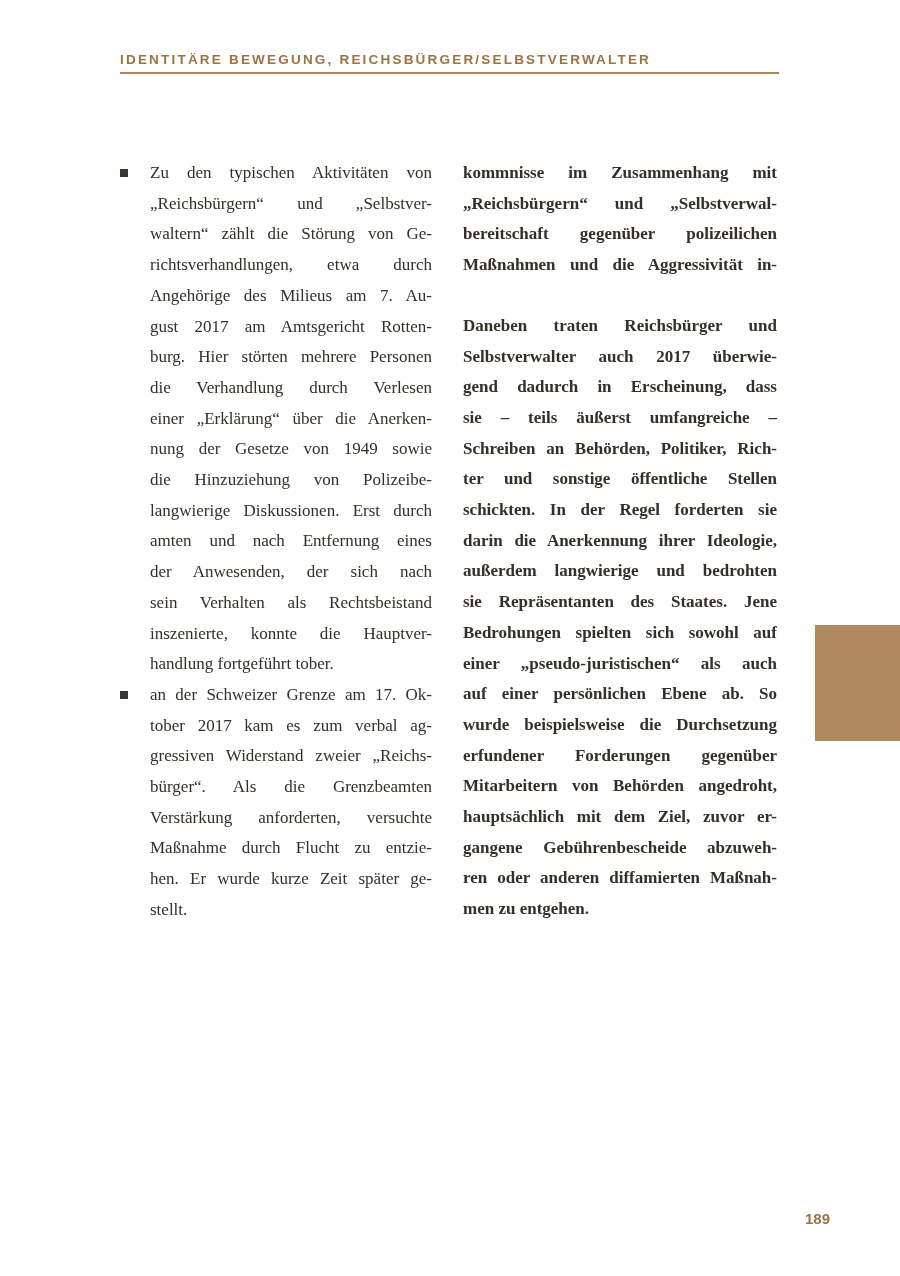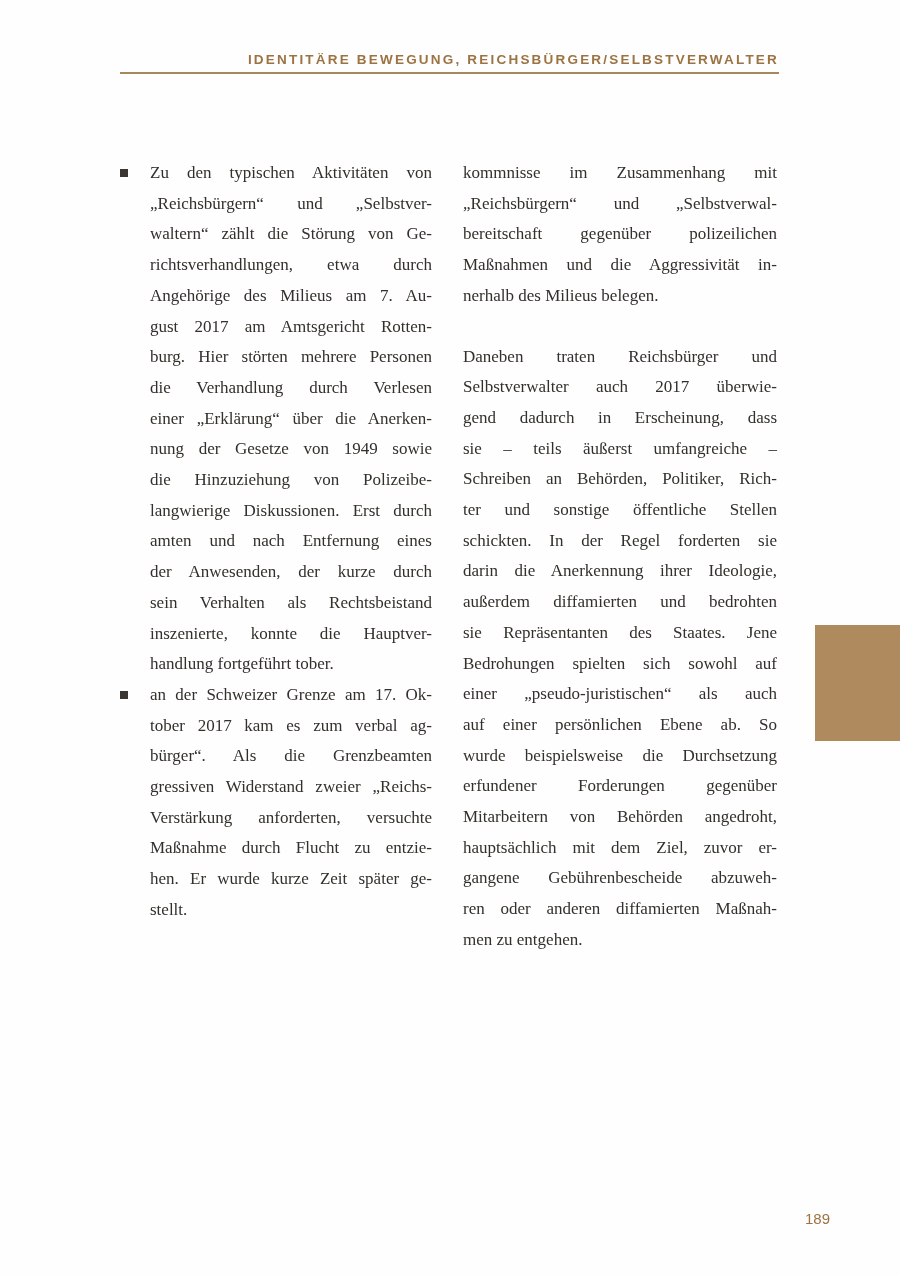--- a/index.html
+++ b/index.html
@@ -18,21 +18,20 @@
     left: 120px;
     top: 52px;
     width: 659px;
   }
   .header-title {
     font-family: "Liberation Sans", sans-serif;
     font-weight: bold;
     font-size: 13.5px;
     letter-spacing: 2.2px;
     color: var(--accent, #9c7342);
-    text-align: right;
     white-space: nowrap;
   }
   .header-rule {
     margin-top: 5px;
     height: 2px;
     background: var(--rule, #a8875c);
   }
   .content {
     position: absolute;
     left: 120px;
@@ -48,39 +47,39 @@
   .bullet-item { display: flex; }
   .bullet-marker {
     flex: none;
     width: 8px;
     height: 8px;
     background: #3a3633;
     margin-top: 11px;
     margin-right: 22px;
   }
   .bullet-text { flex: 1; min-width: 0; }
-  .para { margin-top: 30px; }
+  .para { margin-top: 30px; font-weight: bold; }
   .para:first-child { margin-top: 0; }
   .col-left .closing-para { margin-top: 31px; }
   .line { text-align: justify; text-align-last: justify; }
   .line.last { text-align-last: left; }
   .side-tab {
     position: absolute;
     right: 0;
     top: 625px;
     width: 85px;
     height: 116px;
     background: var(--tab, #ae8a5e);
   }
   .page-number {
     position: absolute;
     top: 1210px;
     right: 70px;
     font-family: "Liberation Sans", sans-serif;
-    font-weight: normal;
+    font-weight: bold;
     font-size: 15px;
     color: var(--accent, #9c7342);
   }
 </style>
 </head>
 <body style="--accent: #9c7342; --rule: #a8875c; --tab: #ae8a5e; --text: #332f2a;">
 
 <div class="page">
 
   <div class="header">
@@ -100,59 +99,58 @@
             <div class="line">richtsverhandlungen, etwa durch</div>
             <div class="line">Angehörige des Milieus am 7. Au-</div>
             <div class="line">gust 2017 am Amtsgericht Rotten-</div>
             <div class="line">burg. Hier störten mehrere Personen</div>
             <div class="line">die Verhandlung durch Verlesen</div>
             <div class="line">einer „Erklärung“ über die Anerken-</div>
             <div class="line">nung der Gesetze von 1949 sowie</div>
             <div class="line">die Hinzuziehung von Polizeibe-</div>
             <div class="line">langwierige Diskussionen. Erst durch</div>
             <div class="line">amten und nach Entfernung eines</div>
-            <div class="line">der Anwesenden, der kurze durch</div>
+            <div class="line">der Anwesenden, der sich nach</div>
             <div class="line">sein Verhalten als Rechtsbeistand</div>
             <div class="line">inszenierte, konnte die Hauptver-</div>
             <div class="line last">handlung fortgeführt tober.</div>
           </div>
       </div>
       <div class="bullet-item">
         <span class="bullet-marker"></span>
         <div class="bullet-text">
             <div class="line">an der Schweizer Grenze am 17. Ok-</div>
             <div class="line">tober 2017 kam es zum verbal ag-</div>
+            <div class="line">gressiven Widerstand zweier „Reichs-</div>
             <div class="line">bürger“. Als die Grenzbeamten</div>
-            <div class="line">gressiven Widerstand zweier „Reichs-</div>
             <div class="line">Verstärkung anforderten, versuchte</div>
             <div class="line">Maßnahme durch Flucht zu entzie-</div>
             <div class="line">hen. Er wurde kurze Zeit später ge-</div>
             <div class="line last">stellt.</div>
           </div>
       </div>
     </div>
 
     <div class="col-right">
       <div class="para">
           <div class="line">kommnisse im Zusammenhang mit</div>
           <div class="line">„Reichsbürgern“ und „Selbstverwal-</div>
           <div class="line">bereitschaft gegenüber polizeilichen</div>
           <div class="line">Maßnahmen und die Aggressivität in-</div>
-          <div class="line last">nerhalb des Milieus belegen.</div>
         </div>
       <div class="para">
           <div class="line">Daneben traten Reichsbürger und</div>
           <div class="line">Selbstverwalter auch 2017 überwie-</div>
           <div class="line">gend dadurch in Erscheinung, dass</div>
           <div class="line">sie – teils äußerst umfangreiche –</div>
           <div class="line">Schreiben an Behörden, Politiker, Rich-</div>
           <div class="line">ter und sonstige öffentliche Stellen</div>
           <div class="line">schickten. In der Regel forderten sie</div>
           <div class="line">darin die Anerkennung ihrer Ideologie,</div>
-          <div class="line">außerdem diffamierten und bedrohten</div>
+          <div class="line">außerdem langwierige und bedrohten</div>
           <div class="line">sie Repräsentanten des Staates. Jene</div>
           <div class="line">Bedrohungen spielten sich sowohl auf</div>
           <div class="line">einer „pseudo-juristischen“ als auch</div>
           <div class="line">auf einer persönlichen Ebene ab. So</div>
           <div class="line">wurde beispielsweise die Durchsetzung</div>
           <div class="line">erfundener Forderungen gegenüber</div>
           <div class="line">Mitarbeitern von Behörden angedroht,</div>
           <div class="line">hauptsächlich mit dem Ziel, zuvor er-</div>
           <div class="line">gangene Gebührenbescheide abzuweh-</div>
           <div class="line">ren oder anderen diffamierten Maßnah-</div>

